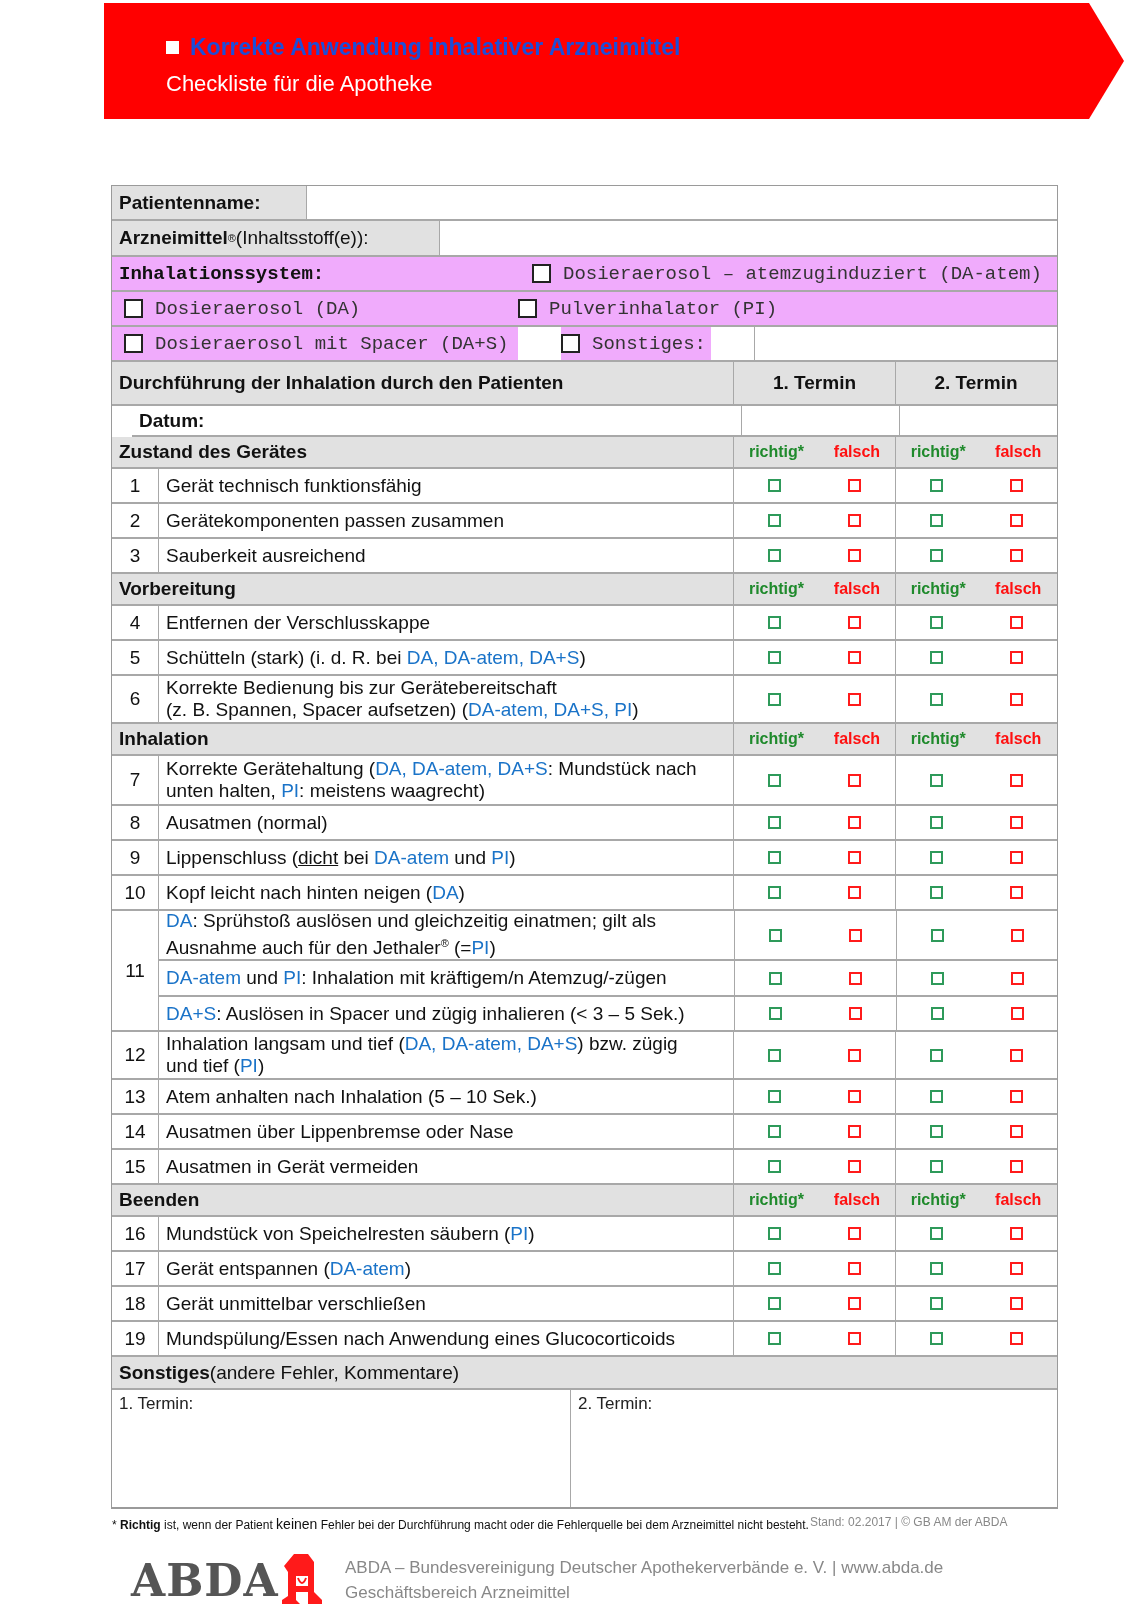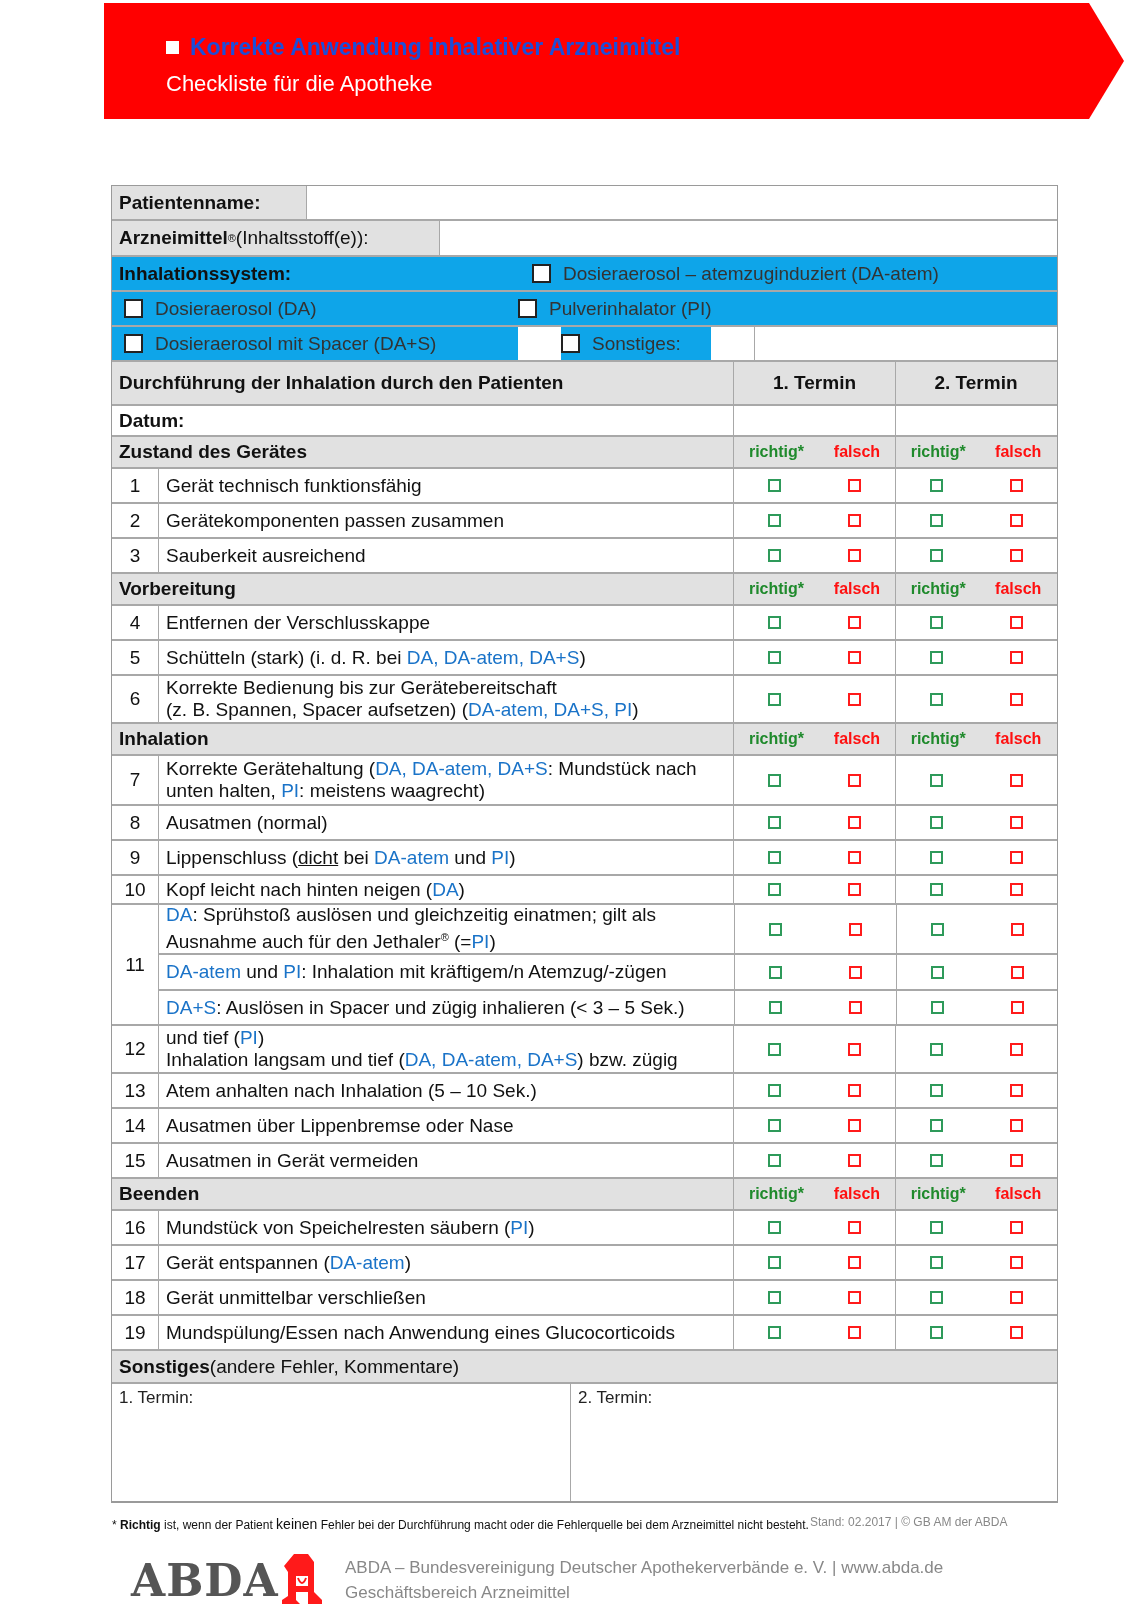--- a/index.html
+++ b/index.html
@@ -7,21 +7,21 @@
   .banner { position:absolute; left:104px; top:3px; width:1020px; height:120px; }
   .banner svg { position:absolute; left:0; top:0; }
   .banner-title { position:absolute; left:62px; top:31px; color:#1d4ed8; font-size:23px; font-weight:bold; display:flex; align-items:center; }
   .banner-title .sq { display:inline-block; width:13px; height:13px; background:#fff; margin-right:11px; }
   .banner-sub { position:absolute; left:62px; top:68px; color:#fff; font-size:22px; }
 
   .sheet { position:absolute; left:111px; top:185px; width:945px; border:1px solid #9a9a9a; border-bottom:2px solid #9a9a9a; }
   .row { display:flex; border-bottom:2px solid #a8a8a8; box-sizing:border-box; }
   .row:last-child { border-bottom:none; }
   .gray { background:#e1e1e1; }
-  .blue { background:#0ea5e9; }
+  .blue { background:#f0abfc;font-family:Liberation Mono, monospace; }
   .lbl { font-size:19px; padding:0 7px; display:flex; align-items:center; }
   .b { font-weight:bold; }
   .fill { flex:1; background:#fff; border-left:1px solid #a8a8a8; }
   .cb-big { display:inline-block; width:19px; height:19px; border:2px solid #222; background:#fff; margin-right:12px; box-sizing:border-box; }
   .opt { font-size:19px; color:#333; display:flex; align-items:center; }
 
   .left { width:621px; display:flex; box-sizing:border-box; }
   .num { width:46px; text-align:center; font-size:19px; border-right:1px solid #a8a8a8; display:flex; align-items:center; justify-content:center; }
   .txt { flex:1; font-size:19px; padding:0 7px; display:flex; flex-direction:column; justify-content:center; line-height:22px; }
   .term { width:161px; border-left:1px solid #a8a8a8; display:flex; align-items:center; justify-content:space-around; box-sizing:border-box; }
@@ -102,21 +102,21 @@
     </div>
     <div class="fill"></div>
   </div>
 
   <div class="row gray" style="height:44px;">
     <div class="left lbl b">Durchführung der Inhalation durch den Patienten</div>
     <div class="term first lbl b" style="justify-content:center;">1. Termin</div>
     <div class="term lbl b" style="justify-content:center;">2. Termin</div>
   </div>
 
-  <div class="row" style="height:31px;">
+  <div class="row" style="height:31px;margin-left:20px;">
     <div class="left lbl b">Datum:</div>
     <div class="term first"></div>
     <div class="term"></div>
   </div>
 
   <div class="row gray" style="height:32px;">
     <div class="left lbl b">Zustand des Gerätes</div>
     <div class="term first">
         <span class="hd-g">richtig*</span>
         <span class="hd-r">falsch</span>
@@ -292,21 +292,21 @@
       </div>
     <div class="term first">
         <span class="chk g"></span>
         <span class="chk r"></span>
       </div>
     <div class="term">
         <span class="chk g"></span>
         <span class="chk r"></span>
       </div>
   </div>
-  <div class="row" style="height:29px;">
+  <div class="row" style="height:35px;">
     <div class="left">
         <div class="num">10</div>
         <div class="txt">
           <span><span>Kopf leicht nach hinten neigen (</span><span class="blu">DA</span><span>)</span></span>
         </div>
       </div>
     <div class="term first">
         <span class="chk g"></span>
         <span class="chk r"></span>
       </div>
@@ -359,22 +359,22 @@
             <span class="chk r"></span>
           </div>
       </div>
     </div>
   </div>
 
   <div class="row" style="height:48px;">
     <div class="left">
         <div class="num">12</div>
         <div class="txt">
+      <span><span>Inhalation langsam und tief (</span><span class="blu">DA, DA-atem, DA+S</span><span>) bzw. zügig</span></span>
       <span><span>und tief (</span><span class="blu">PI</span><span>)</span></span>
-      <span><span>Inhalation langsam und tief (</span><span class="blu">DA, DA-atem, DA+S</span><span>) bzw. zügig</span></span>
     </div>
       </div>
     <div class="term first">
         <span class="chk g"></span>
         <span class="chk r"></span>
       </div>
     <div class="term">
         <span class="chk g"></span>
         <span class="chk r"></span>
       </div>

